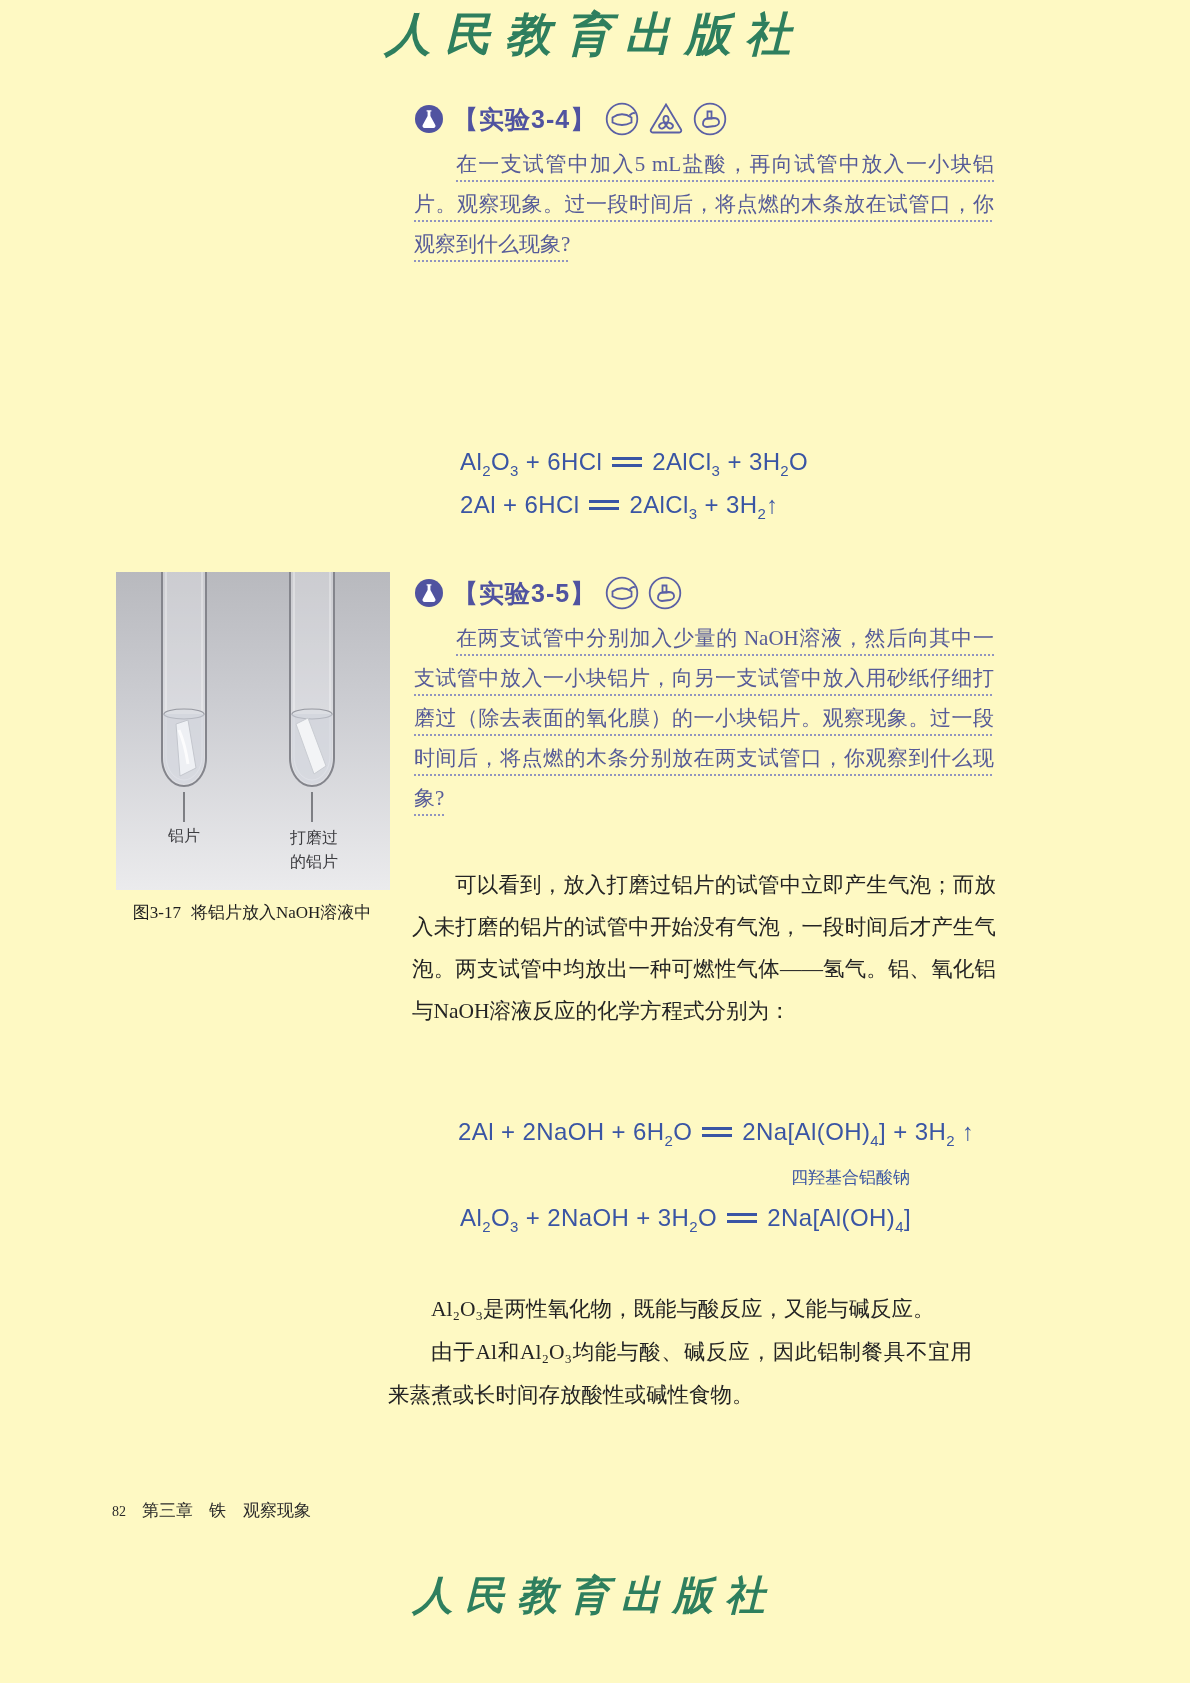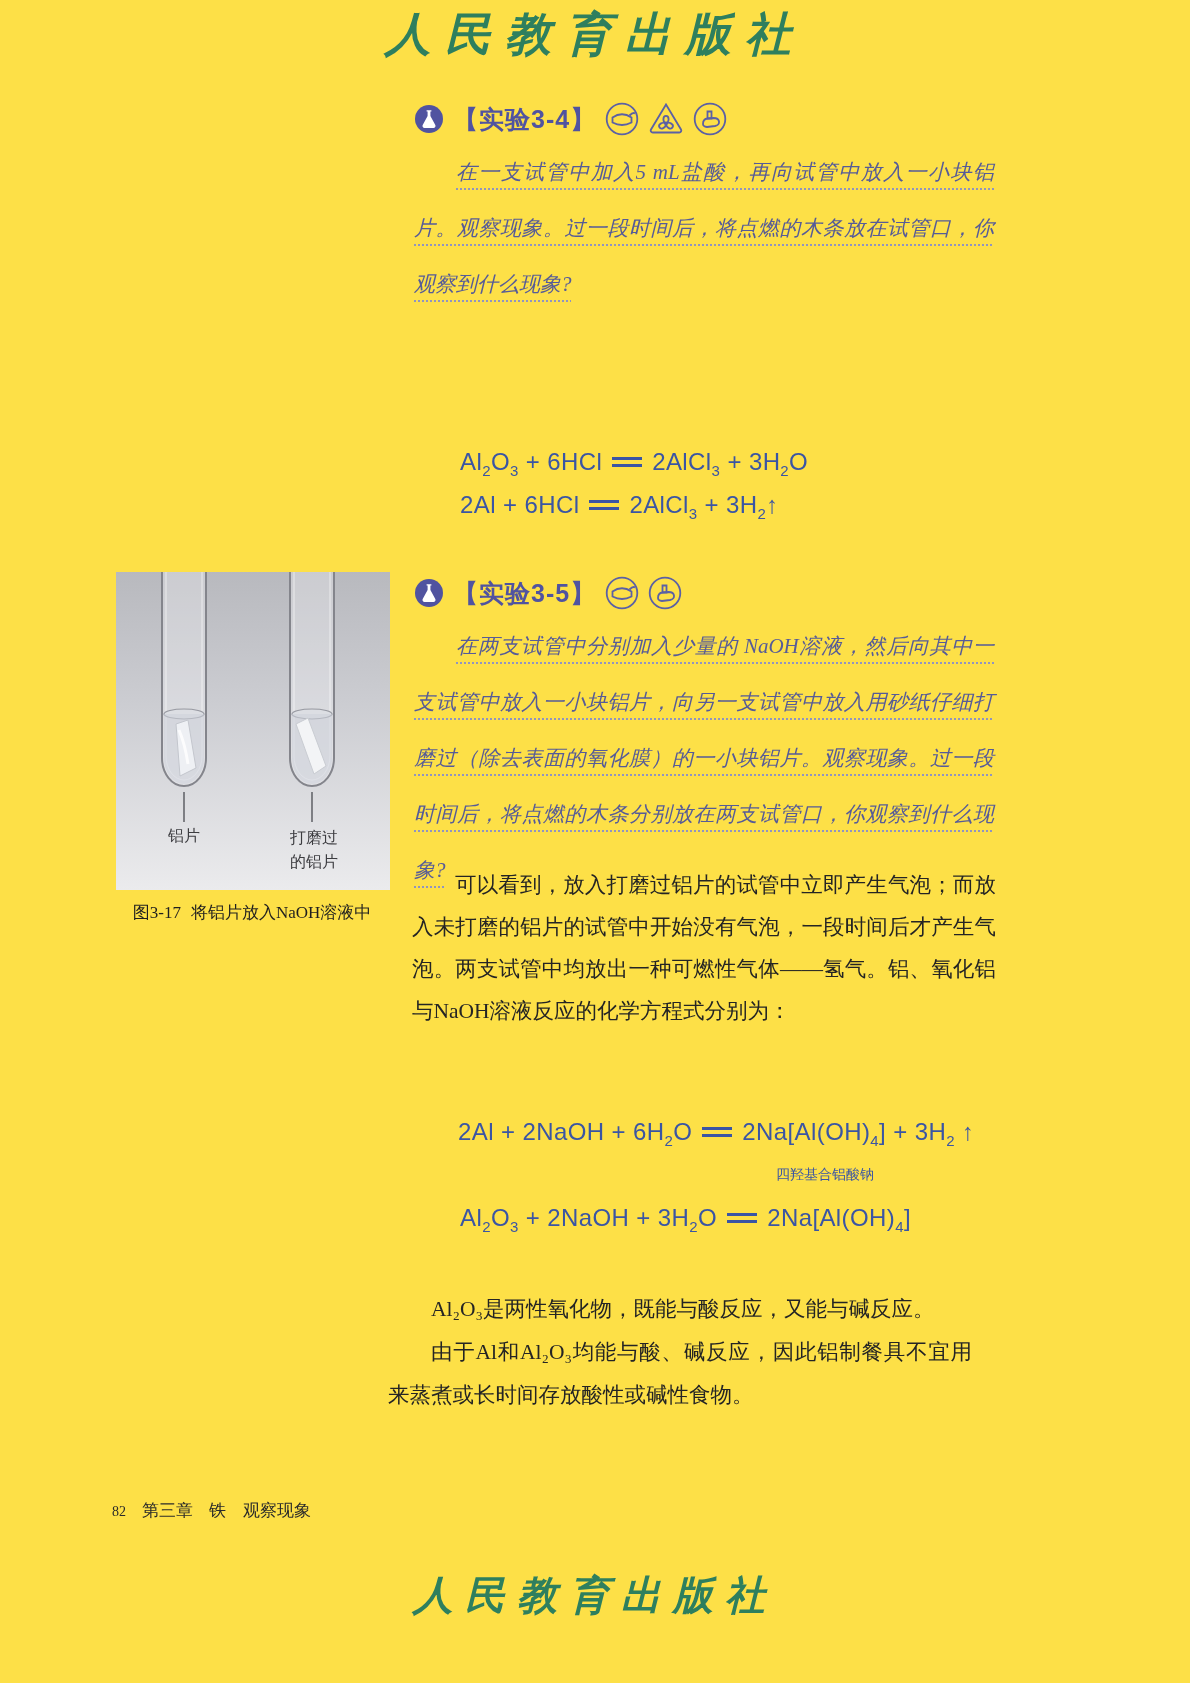--- a/index.html
+++ b/index.html
@@ -1,17 +1,17 @@
 <!DOCTYPE html>
 <html><head>
 <meta charset="utf-8">
 <style>
   html,body { margin:0; padding:0; background:#ffffff; }
   .page {
-    position:relative; width:1190px; height:1683px; background:#fde047;
+    position:relative; width:1190px; height:1683px; background:#fef9c3;
     font-family:"Liberation Serif","DejaVu Serif",serif; overflow:hidden;
   }
   
   .logo {
     position:absolute; left:0; right:0; text-align:center;
     color:#2e7f5e; font-family:"DejaVu Serif",serif;
     font-style:italic; font-weight:bold;
   }
   .logo-top    { top:4px;    font-size:46px; letter-spacing:14px; }
   .logo-bottom { top:1568px; font-size:40px; letter-spacing:12px; }
@@ -21,22 +21,22 @@
   .h34 { left:414px; top:102px; }
   .h35 { left:414px; top:576px; }
   .exp-title {
     font-family:"Liberation Sans","DejaVu Sans",sans-serif;
     font-weight:bold; font-size:25px; color:#5053a0; letter-spacing:1px;
   }
   .icon { display:inline-flex; align-items:center; justify-content:center; }
 
   
   .exp-body {
-    position:absolute; margin:0; font-style:italic;
-    font-size:21px; line-height:56px; color:#565b98;
+    position:absolute; margin:0; 
+    font-size:21px; line-height:40px; color:#565b98;
     text-align:justify; text-indent:2em;
     text-decoration:underline dotted 1.5px; text-decoration-color:#9094c0;
     text-underline-offset:9px;
   }
   .b34 { left:414px; top:144px; width:580px; }
   .b35 { left:414px; top:618px; width:580px; }
 
   
   .para {
     position:absolute; margin:0; font-size:21.5px; line-height:42px;
@@ -57,22 +57,22 @@
   .deq {
     display:inline-block; width:30px; height:10px; box-sizing:border-box;
     border-top:3px solid currentColor; border-bottom:3px solid currentColor;
     margin:0 10px; vertical-align:3px;
   }
   .eq1 { left:460px; top:448px; }
   .eq2 { left:460px; top:491px; }
   .eq3 { left:458px; top:1118px; }
   .eq4 { left:460px; top:1204px; }
   .eq-annotation {
-    position:absolute; left:740px; top:1166px; width:170px; text-align:center;
-    color:#3a55a4; font-size:14px; margin:0;
+    position:absolute; left:740px; top:1166px; width:170px; text-align:right;
+    color:#3a55a4; font-size:17px; margin:0;
   }
 
   
   .figure { position:absolute; left:116px; top:572px; width:274px; height:284px; }
   .figure svg { position:absolute; left:0; top:0; }
   .fig-label { position:absolute; font-size:16px; color:#3c3c40; text-align:center; }
   .fig-label-left  { left:33px;  top:254px; width:70px; }
   .fig-label-right { left:156px; top:254px; width:84px; line-height:24px; }
   .fig-caption {
     position:absolute; left:104px; top:901px; width:296px; text-align:center;

